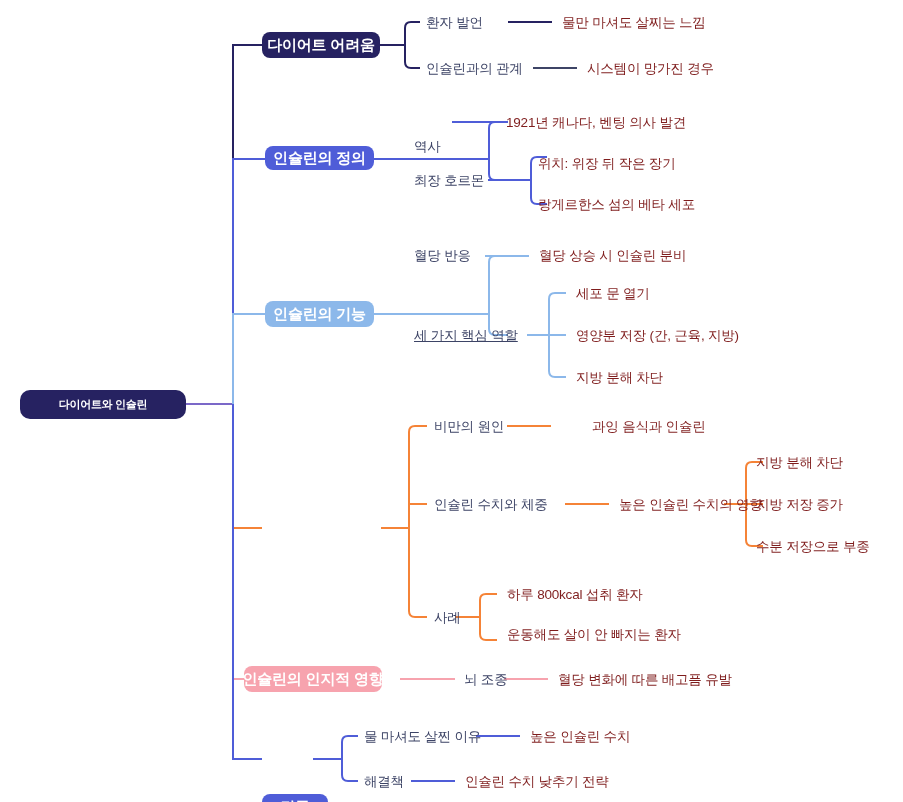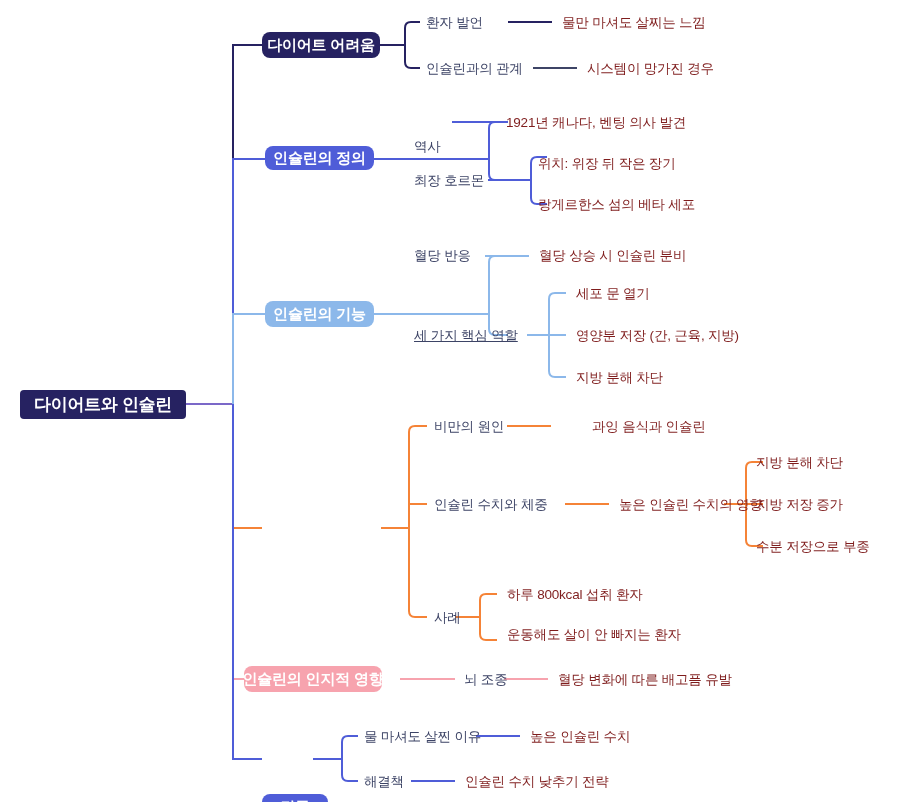--- a/index.html
+++ b/index.html
@@ -26,22 +26,22 @@
     display:flex;
     align-items:center;
     justify-content:center;
     border-radius:8px;
     color:#ffffff;
     font-weight:bold;
     white-space:nowrap;
     letter-spacing:-0.2px;
   }
   .node.root{
-    border-radius:4px;
-    font-size:17px;
+    border-radius:10px;
+    font-size:11px;
     letter-spacing:-0.3px;
   }
   .node.branch{ font-size:15px; }
   .leaf{
     position:absolute;
     white-space:nowrap;
     color:#3d4466;
     font-size:13.5px;
     letter-spacing:-0.2px;
     line-height:1;

